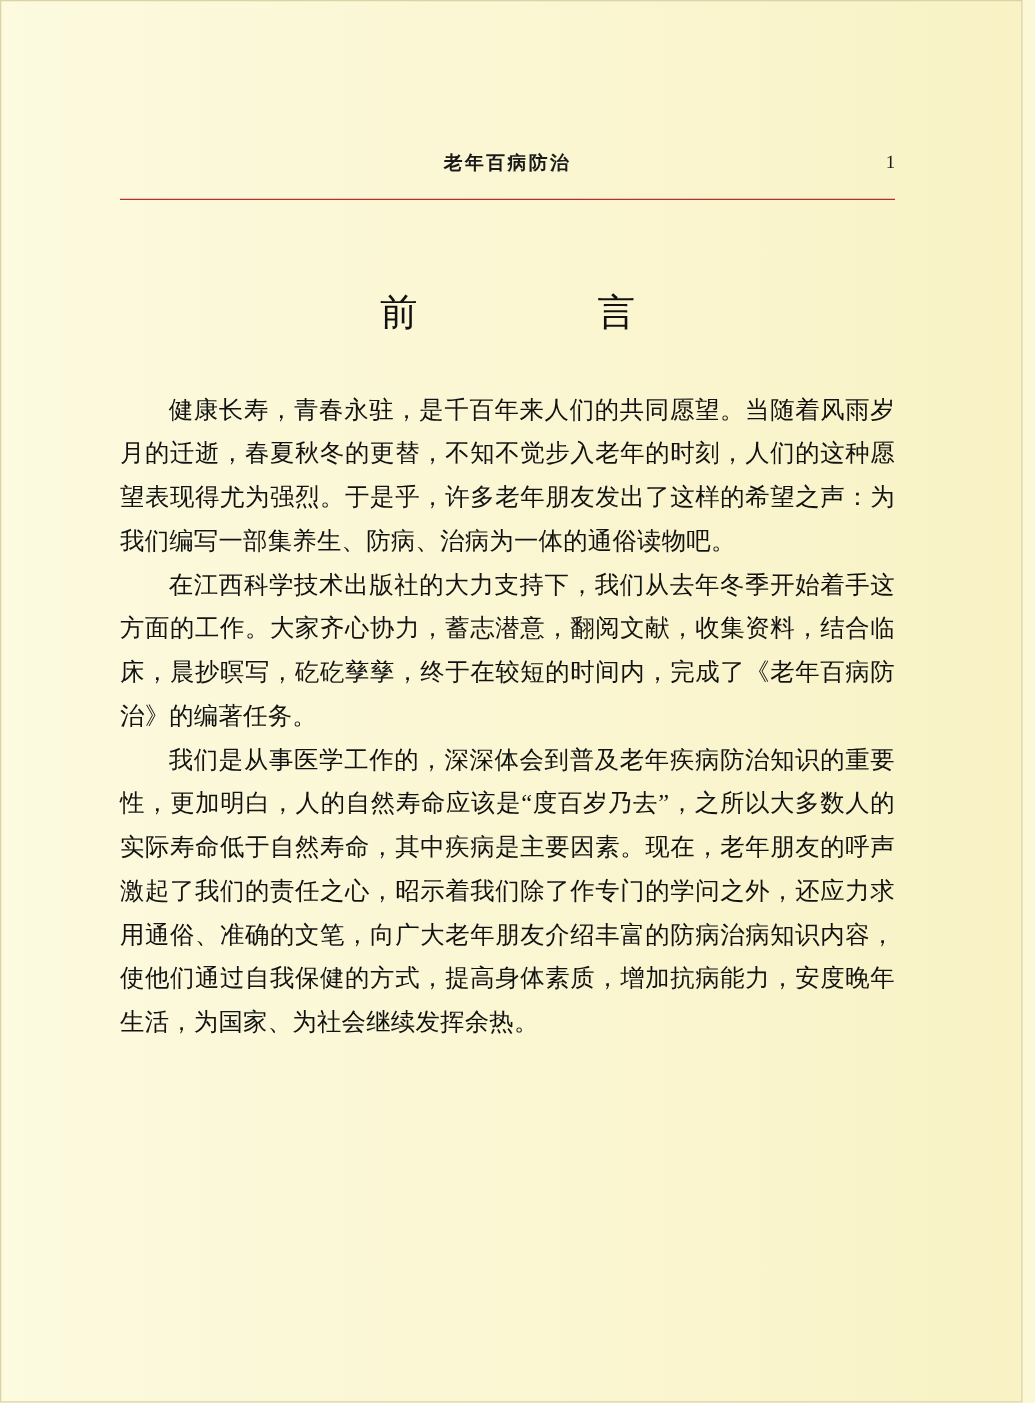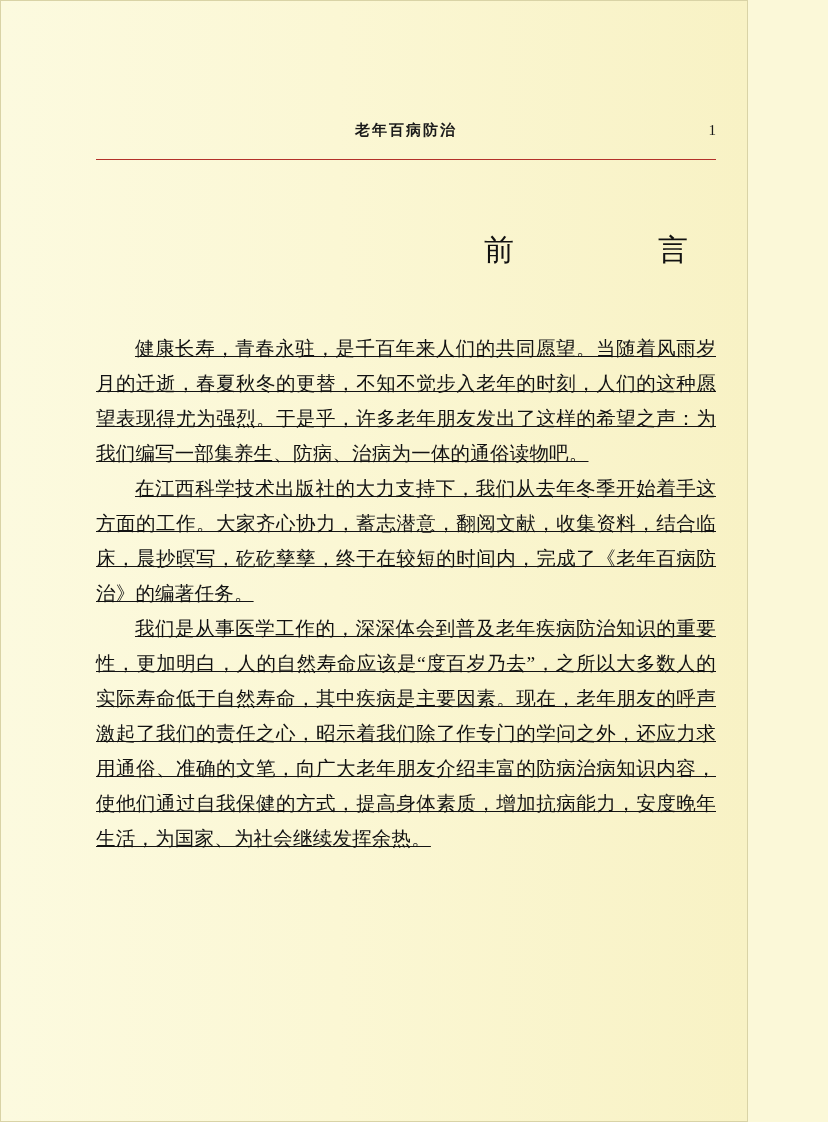--- a/index.html
+++ b/index.html
@@ -9,21 +9,21 @@
   body {
     width: 828px;
     height: 1122px;
     background: #fbf8d8;
     font-family: "Liberation Serif", serif;
     color: #141414;
     overflow: hidden;
   }
   .page {
     position: relative;
-    width: 748px;
+    width: 818px;
     height: 1122px;
     box-sizing: border-box;
     background: linear-gradient(90deg, #fcfadf 0%, #fbf7d4 45%, #f8f2c5 100%);
     border: 1px solid #d9d3a6;
   }
   .page-inner {
     position: absolute;
     left: 95px;
     top: 120px;
     width: 620px;
@@ -53,31 +53,30 @@
     font-family: "Liberation Serif", serif;
   }
   .header-rule {
     margin-top: 4px;
     height: 1px;
     background: #b3312a;
   }
   
   .doc-title {
     margin-top: 70px;
-    text-align: right;
+    text-align: center;
     font-size: 30px;
     letter-spacing: 28px;
     text-indent: 28px;
     color: #111;
     font-family: "Liberation Serif", serif;
   }
   
   .body-text {
-    margin-top: 60px;
-    text-decoration: underline;
+    margin-top: 40px;
   }
   .para {
     font-size: 19.5px;
     line-height: 35px;
     text-align: justify;
     text-justify: inter-ideograph;
     text-indent: 2em;
     margin: 0 0 0 0;
     color: #121212;
     letter-spacing: 0.2px;

